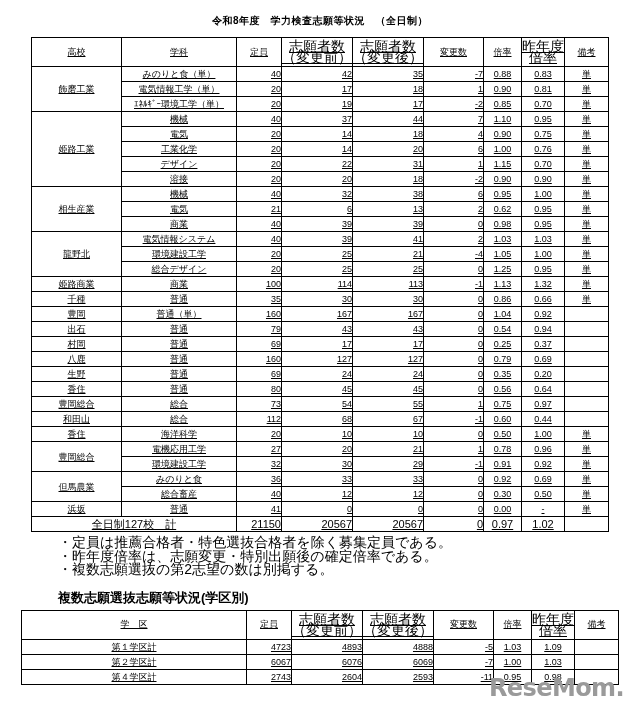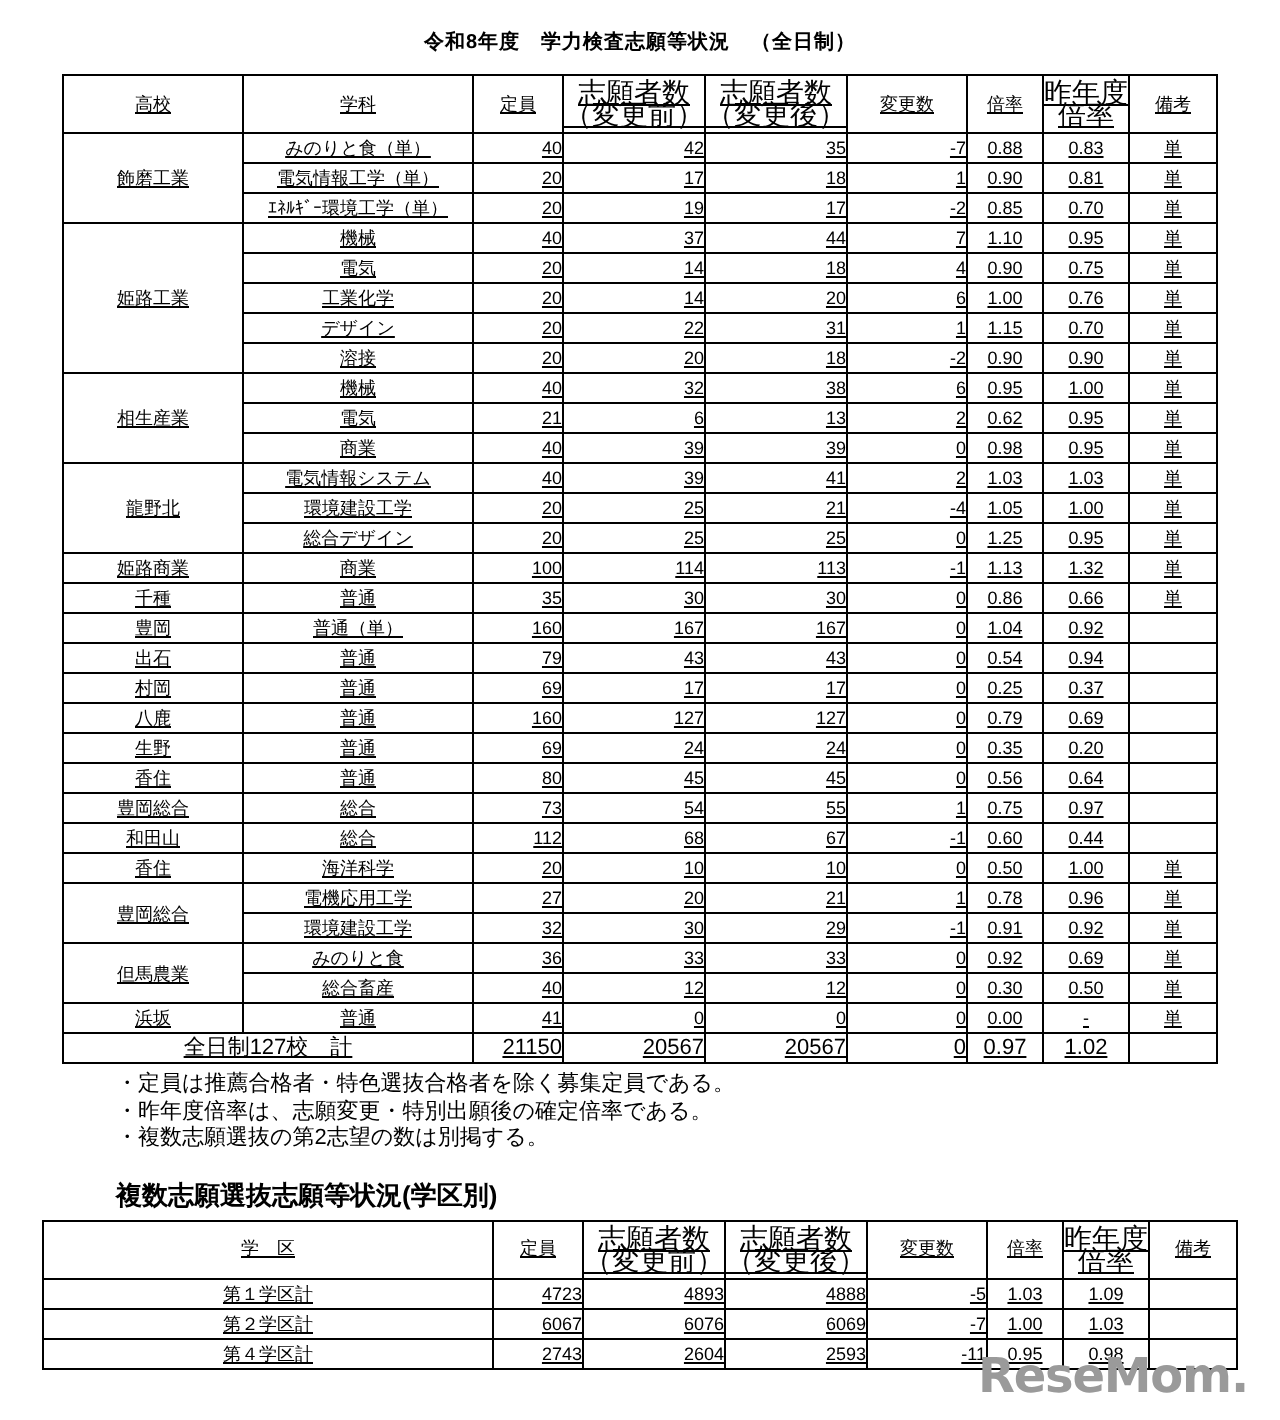--- a/index.html
+++ b/index.html
@@ -65,21 +65,21 @@
   col.d-post{width:62px;}
   col.d-chg{width:60px;}
   col.d-rate{width:38px;}
   col.d-last{width:38px;}
   col.d-note{width:44px;}
 
   .total-row td{font-size:11px;}
 
   .notes{
     margin:4px 0 0 58px;
-    font-size:11px;
+    font-size:14px;
     line-height:13.5px;
   }
   .notes div{white-space:nowrap;}
 
   .sec2-title{
     margin:12px 0 3px 58px;
     font-size:13px;
     font-weight:bold;
   }
 

